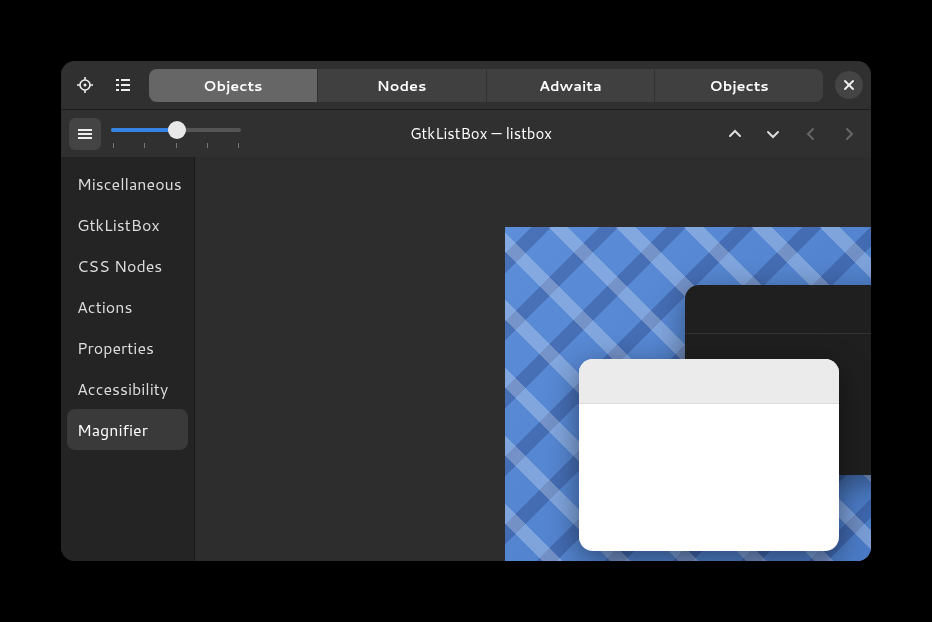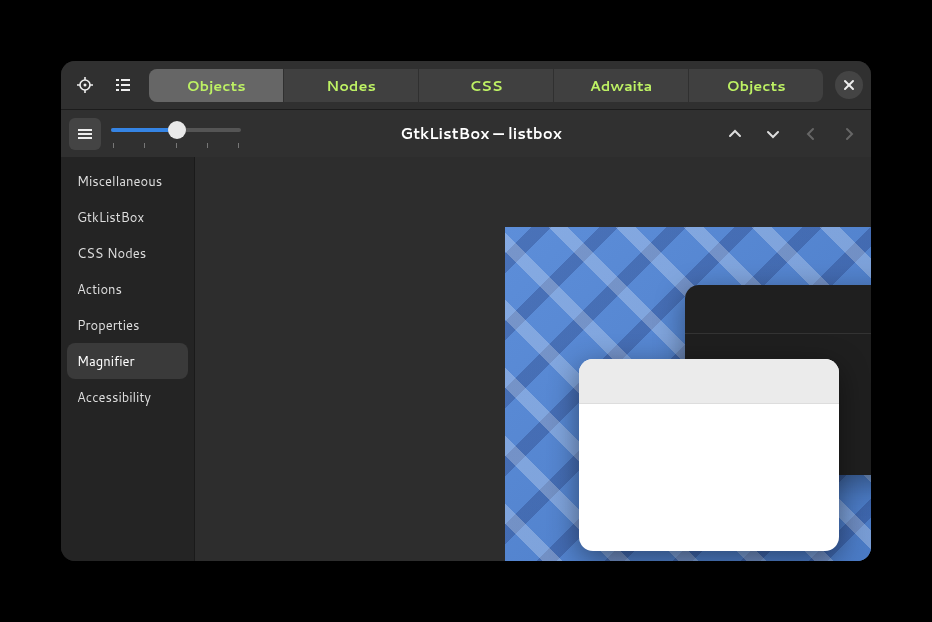--- a/index.html
+++ b/index.html
@@ -47,21 +47,21 @@
       background: #404040;
       border-radius: 8px;
       overflow: hidden;
       margin-left: 4px;
       flex: 1;
     }
     .switcher .tab {
       flex: 1;
       text-align: center;
       padding: 6px 0;
-      color: #bef264;
+      color: #ffffff;
       font-weight: 600;
       font-size: 14.5px;
       border-right: 1px solid #303030;
     }
     .switcher .tab:last-child { border-right: none; }
     .switcher .tab.active { background: #666666; }
     .close-btn {
       width: 28px;
       height: 28px;
       border-radius: 50%;
@@ -134,21 +134,21 @@
     .zoom-ticks span {
       width: 1px;
       height: 5px;
       background: #777;
     }
     .title-text {
       flex: 1;
       text-align: center;
       font-size: 15px;
       color: #fff;
-      font-weight: 700;
+      font-weight: 400;
     }
     .nav-group {
       display: flex;
       gap: 10px;
       align-items: center;
     }
     .nav-arrow {
       width: 28px;
       height: 28px;
       display: flex;
@@ -169,21 +169,21 @@
       border-right: 1px solid #1a1a1a;
       padding: 6px;
       display: flex;
       flex-direction: column;
       gap: 0;
     }
     .side-item {
       padding: 9px 10px;
       border-radius: 8px;
       color: #ddd;
-      font-size: 13px;
+      font-size: 16px;
     }
     .side-item.selected {
       background: #3a3a3a;
       color: #fff;
     }
     .content {
       flex: 1;
       background: #2d2d2d;
       position: relative;
       overflow: hidden;
@@ -261,21 +261,20 @@
           <rect x="6" y="2" width="9" height="2"></rect>
         <rect x="1" y="7" width="3" height="2"></rect>
           <rect x="6" y="7" width="9" height="2"></rect>
         <rect x="1" y="12" width="3" height="2"></rect>
           <rect x="6" y="12" width="9" height="2"></rect>
       </svg>
     </div>
     <div class="switcher">
       <div class="tab active">Objects</div>
       <div class="tab">Nodes</div>
-      <div class="tab">CSS</div>
       <div class="tab">Adwaita</div>
       <div class="tab">Objects</div>
     </div>
     <div class="close-btn">
       <svg width="12" height="12" viewBox="0 0 12 12" stroke="currentColor" stroke-width="2" stroke-linecap="round">
         <line x1="2" y1="2" x2="10" y2="10"></line>
           <line x1="10" y1="2" x2="2" y2="10"></line>
       </svg>
     </div>
   </div>
@@ -325,22 +324,22 @@
     </div>
   </div>
 
   <div class="body">
     <div class="sidebar">
       <div class="side-item">Miscellaneous</div>
       <div class="side-item">GtkListBox</div>
       <div class="side-item">CSS Nodes</div>
       <div class="side-item">Actions</div>
       <div class="side-item">Properties</div>
+      <div class="side-item">Accessibility</div>
       <div class="side-item selected">Magnifier</div>
-      <div class="side-item">Accessibility</div>
     </div>
     <div class="content">
       <div class="magnified">
         <div class="pattern"></div>
         <div class="dark-win"></div>
         <div class="light-win">
           <div class="lw-header"></div>
         </div>
       </div>
     </div>

